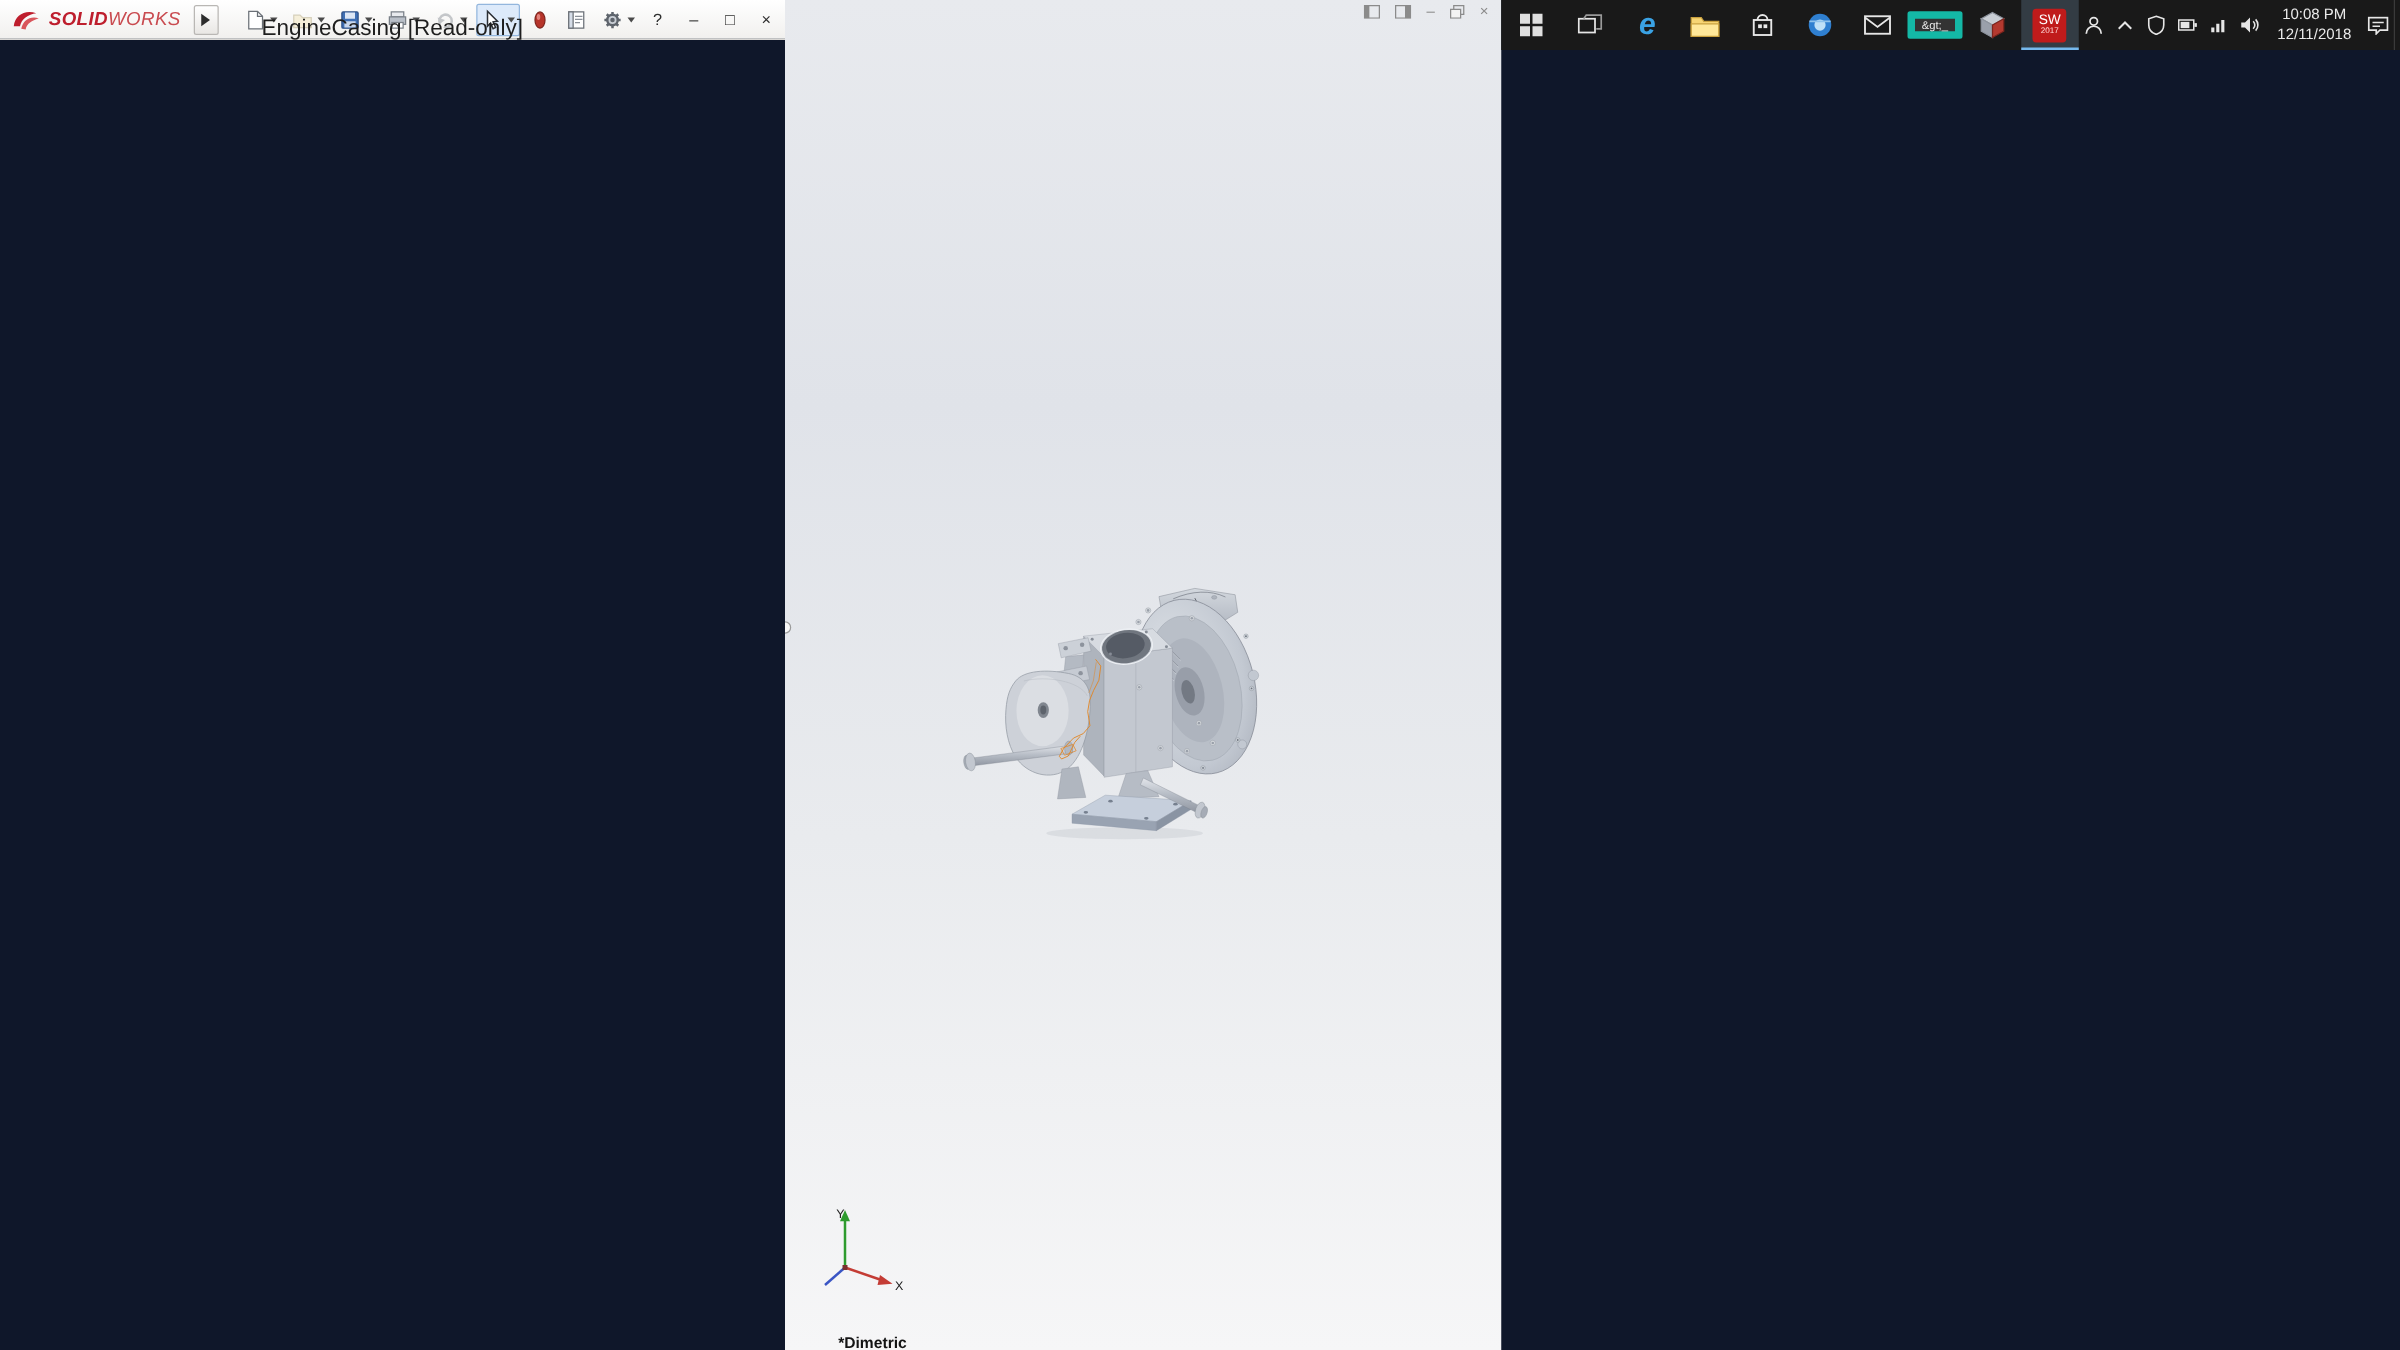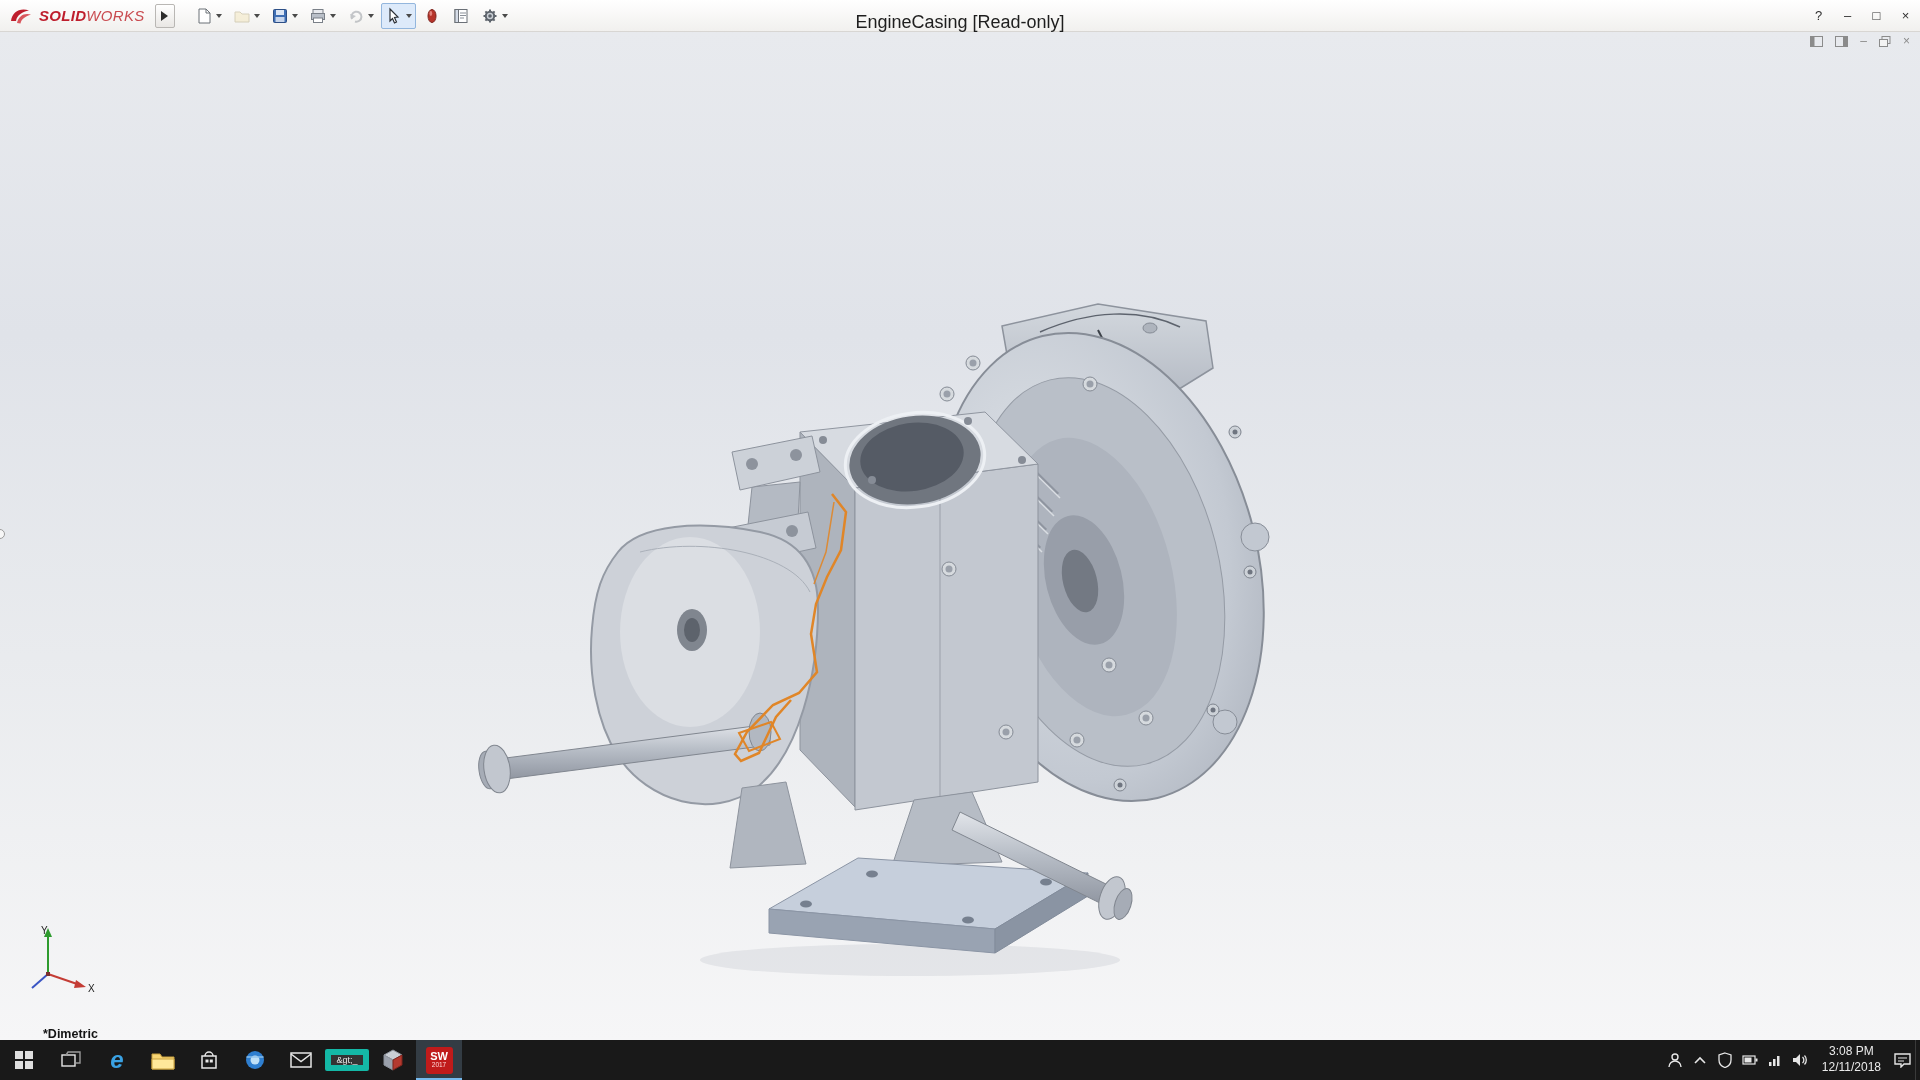--- a/index.html
+++ b/index.html
@@ -1,18 +1,18 @@
 <!DOCTYPE html>
 <html><head>
 <meta charset="utf-8">
 <style>
   * { box-sizing: border-box; margin: 0; padding: 0; }
   html, body { width: 1920px; height: 1080px; overflow: hidden;
     font-family: "Liberation Sans", sans-serif; }
-  .app { width: 100%; height: 100%; display: flex; flex-direction: column; background: #0f172a; }
+  .app { width: 100%; height: 100%; display: flex; flex-direction: row; background: #0f172a; }
 
   
   .titlebar { height: 32px; flex: 0 0 32px; background: linear-gradient(#ffffff, #f1f0ee);
     border-bottom: 1px solid #d8d6d3; display: flex; align-items: center; position: relative; z-index: 5; }
   .logo { display: flex; align-items: center; gap: 5px; padding: 0 10px 0 8px; }
   .logo-text { font-size: 15px; font-style: italic; letter-spacing: .3px; white-space: nowrap; }
   .logo-solid { color: #be1e2d; font-weight: 700; }
   .logo-works { color: #c94b50; font-weight: 300; }
   .expand-btn { width: 20px; height: 24px; border: 1px solid #b9b7b4; border-radius: 2px;
     background: linear-gradient(#ffffff,#e9e7e4); display: flex; align-items: center; justify-content: center; margin-right: 16px; }
@@ -50,21 +50,21 @@
   .search-input { flex: 1 1 auto; border: none; outline: none; background: transparent; font-size: 13.5px;
     color: #333; font-family: "Liberation Sans", sans-serif; min-width: 0; }
   .search-input::placeholder { color: #454545; opacity: 1; }
   .ticon { width: 46px; display: flex; align-items: center; justify-content: center; position: relative; }
   .ticon.active { background: #333c44; box-shadow: inset 0 -2px 0 #76b9ed; }
   .edge-glyph { font-size: 24px; font-weight: 700; font-style: italic; color: #3aa2e4; line-height: 1; }
   .console-glyph { font-size: 9px; font-weight: 400; color: #e8e8e8; background: #333; border: 6px solid #14b8a6;
     width: 44px; height: 22px; display: flex; align-items: center; justify-content: center; border-radius: 2px; }
   .sw-badge { width: 27px; height: 27px; background: #c01b1b; border-radius: 3px; display: flex; flex-direction: column;
     align-items: center; justify-content: center; line-height: 1; }
-  .sw-badge .l1 { font-size: 11px; font-weight: 700; color: #fff; }
+  .sw-badge .l1 { font-size: 11px; font-weight: 400; color: #fff; }
   .sw-badge .l2 { font-size: 6.5px; color: #ffd9d9; }
   .tray { margin-left: auto; display: flex; align-items: stretch; }
   .tray-icon { width: 25px; display: flex; align-items: center; justify-content: center; color: #e6e6e6; }
   .clock { display: flex; flex-direction: column; align-items: center; justify-content: center;
     padding: 0 9px; font-size: 12px; line-height: 1.3; text-align: center; }
   .show-desktop { width: 5px; border-left: 1px solid #3a3a3a; }
 </style>
 </head>
 <body>
 
@@ -441,21 +441,21 @@
           <rect x="9" y="2" width="2.5" height="10" fill="#e6e6e6"></rect>
         </svg>
       </div>
       <div class="tray-icon">
         <svg width="16" height="14">
           <path d="M1 5 h3 l4 -4 v12 l-4 -4 h-3 z" fill="#e6e6e6"></path>
           <path d="M10.5 4 a4 4 0 0 1 0 6 M12.5 2.5 a6.5 6.5 0 0 1 0 9" fill="none" stroke="#e6e6e6" stroke-width="1.3"></path>
         </svg>
       </div>
       <div class="clock">
-        <span>3:08 PM</span>
+        <span>10:08 PM</span>
         <span>12/11/2018</span>
       </div>
       <div class="tray-icon">
         <svg width="17" height="15">
           <path d="M1 1 h15 v10 h-6 l-3 3 v-3 h-6 z" fill="none" stroke="#e6e6e6" stroke-width="1.4"></path>
           <path d="M4 5 h9 M4 8 h6" stroke="#e6e6e6" stroke-width="1.2"></path>
         </svg>
       </div>
       <div class="show-desktop"></div>
     </div>

